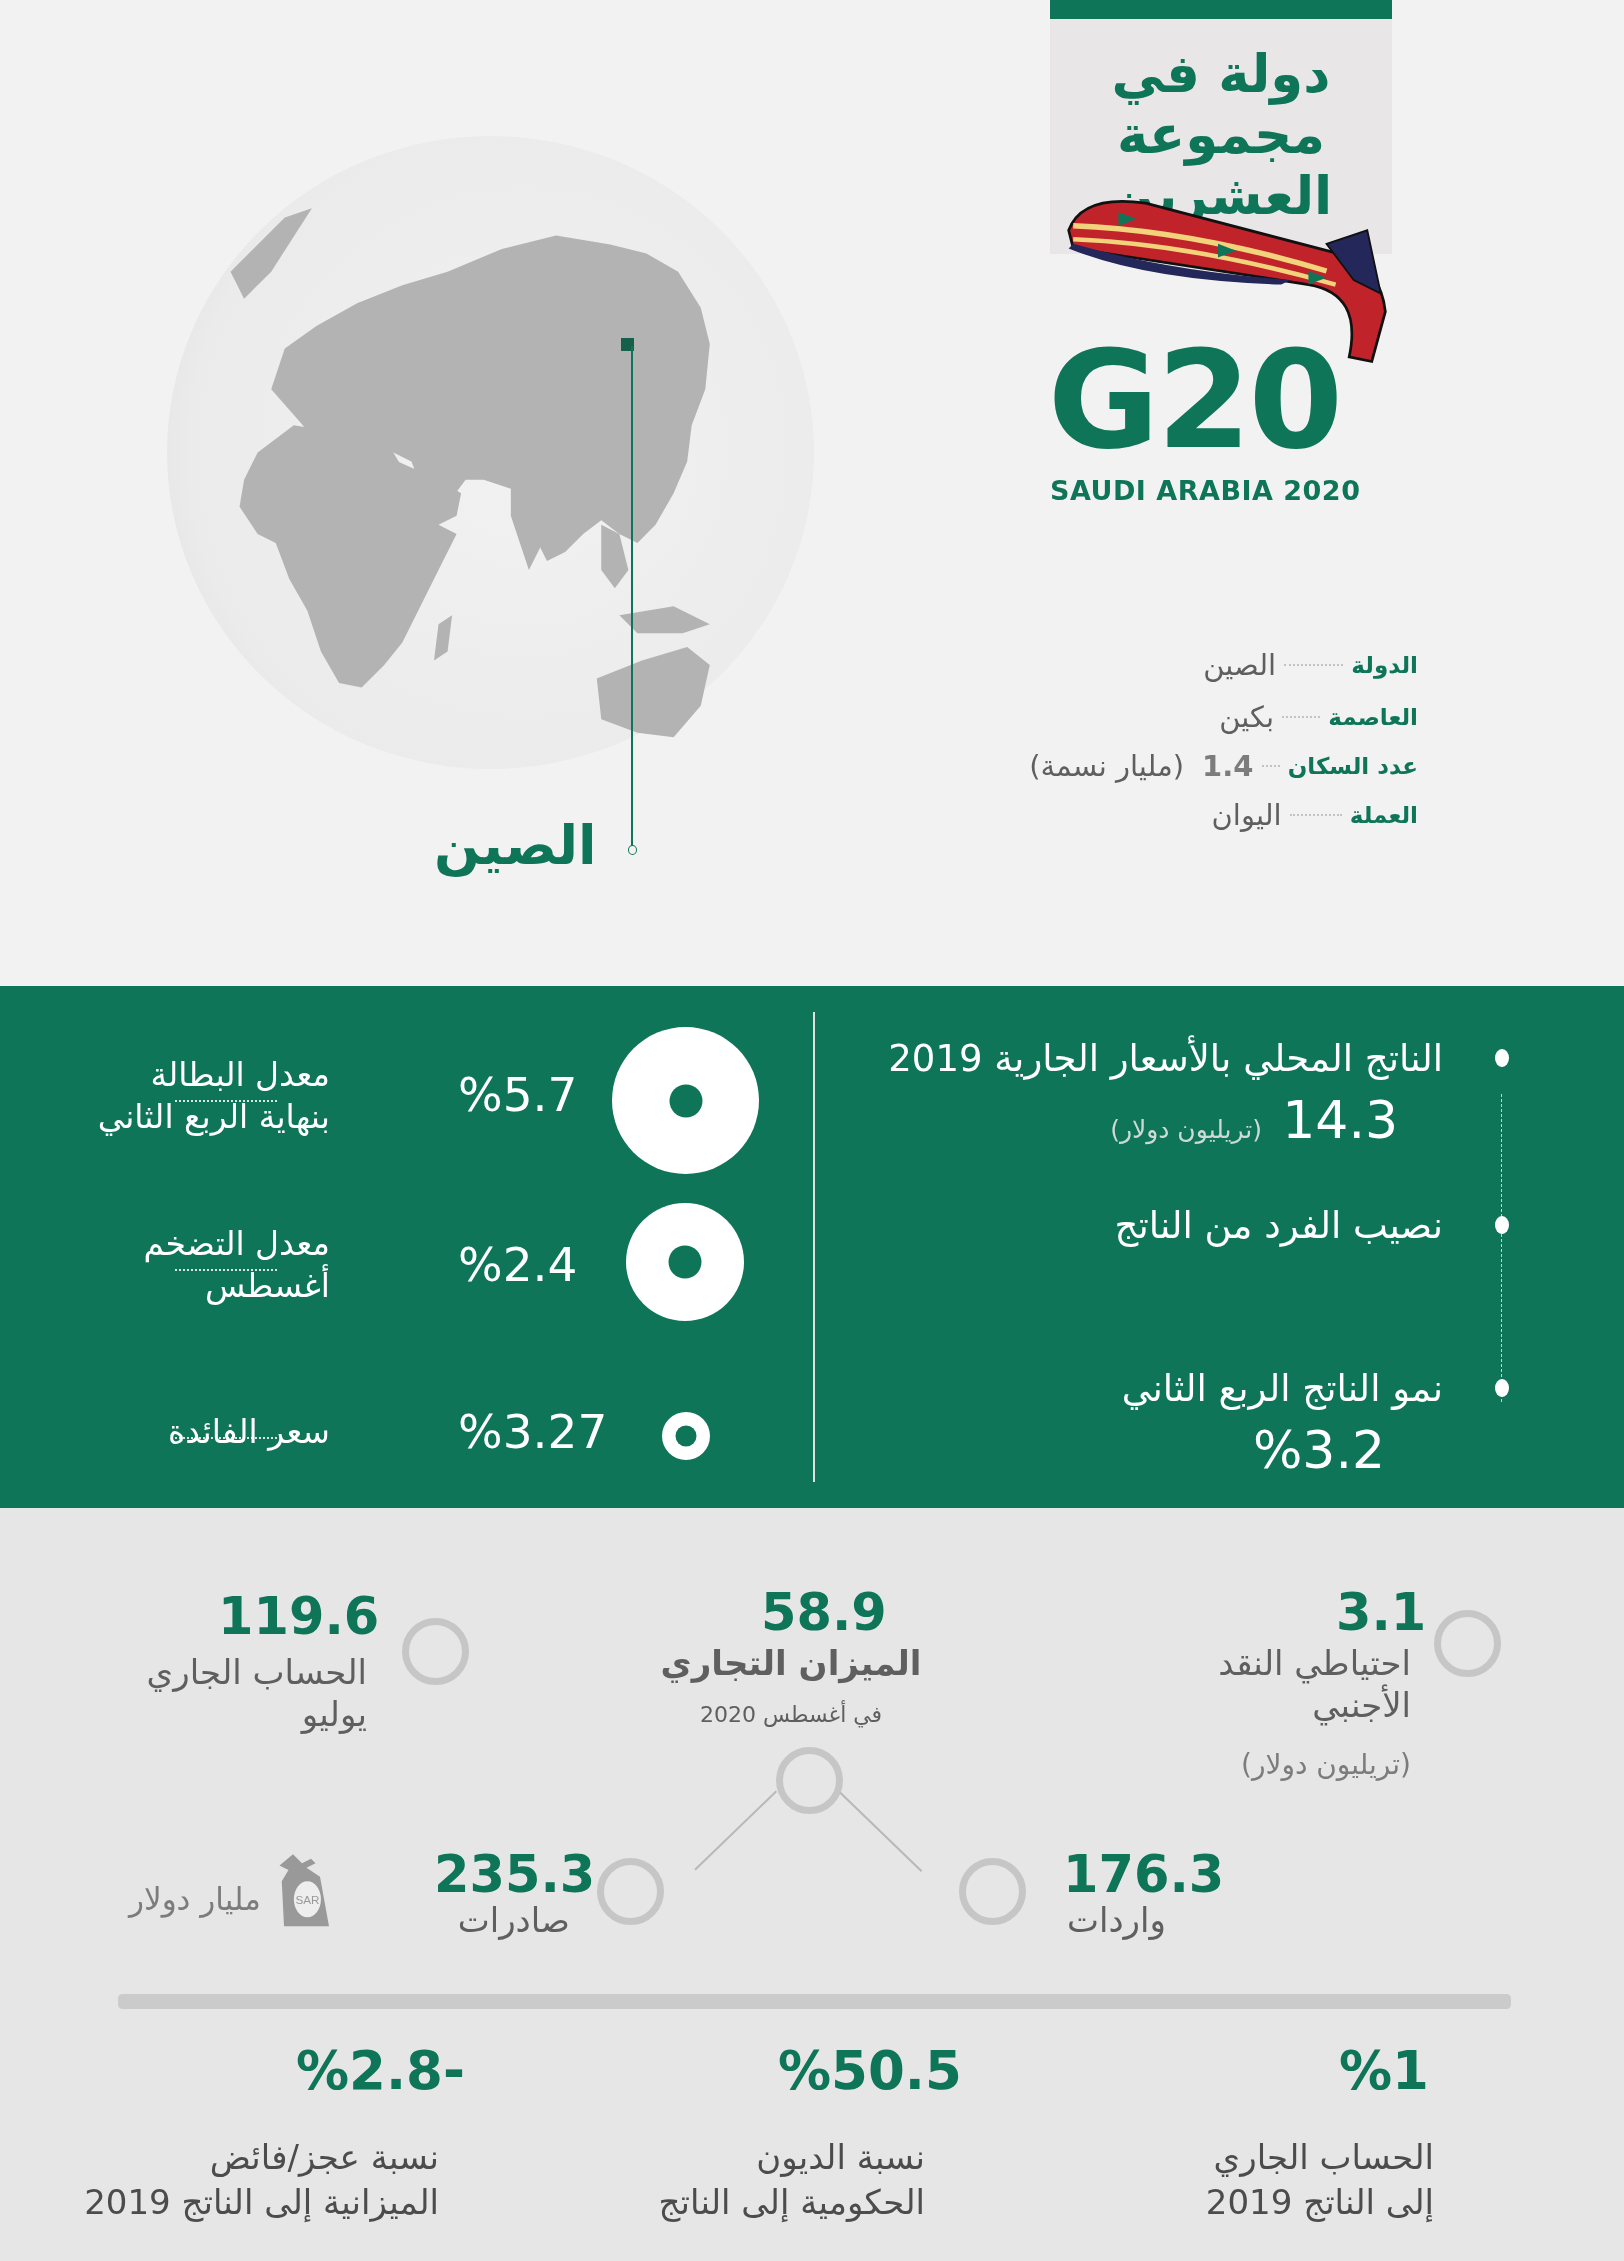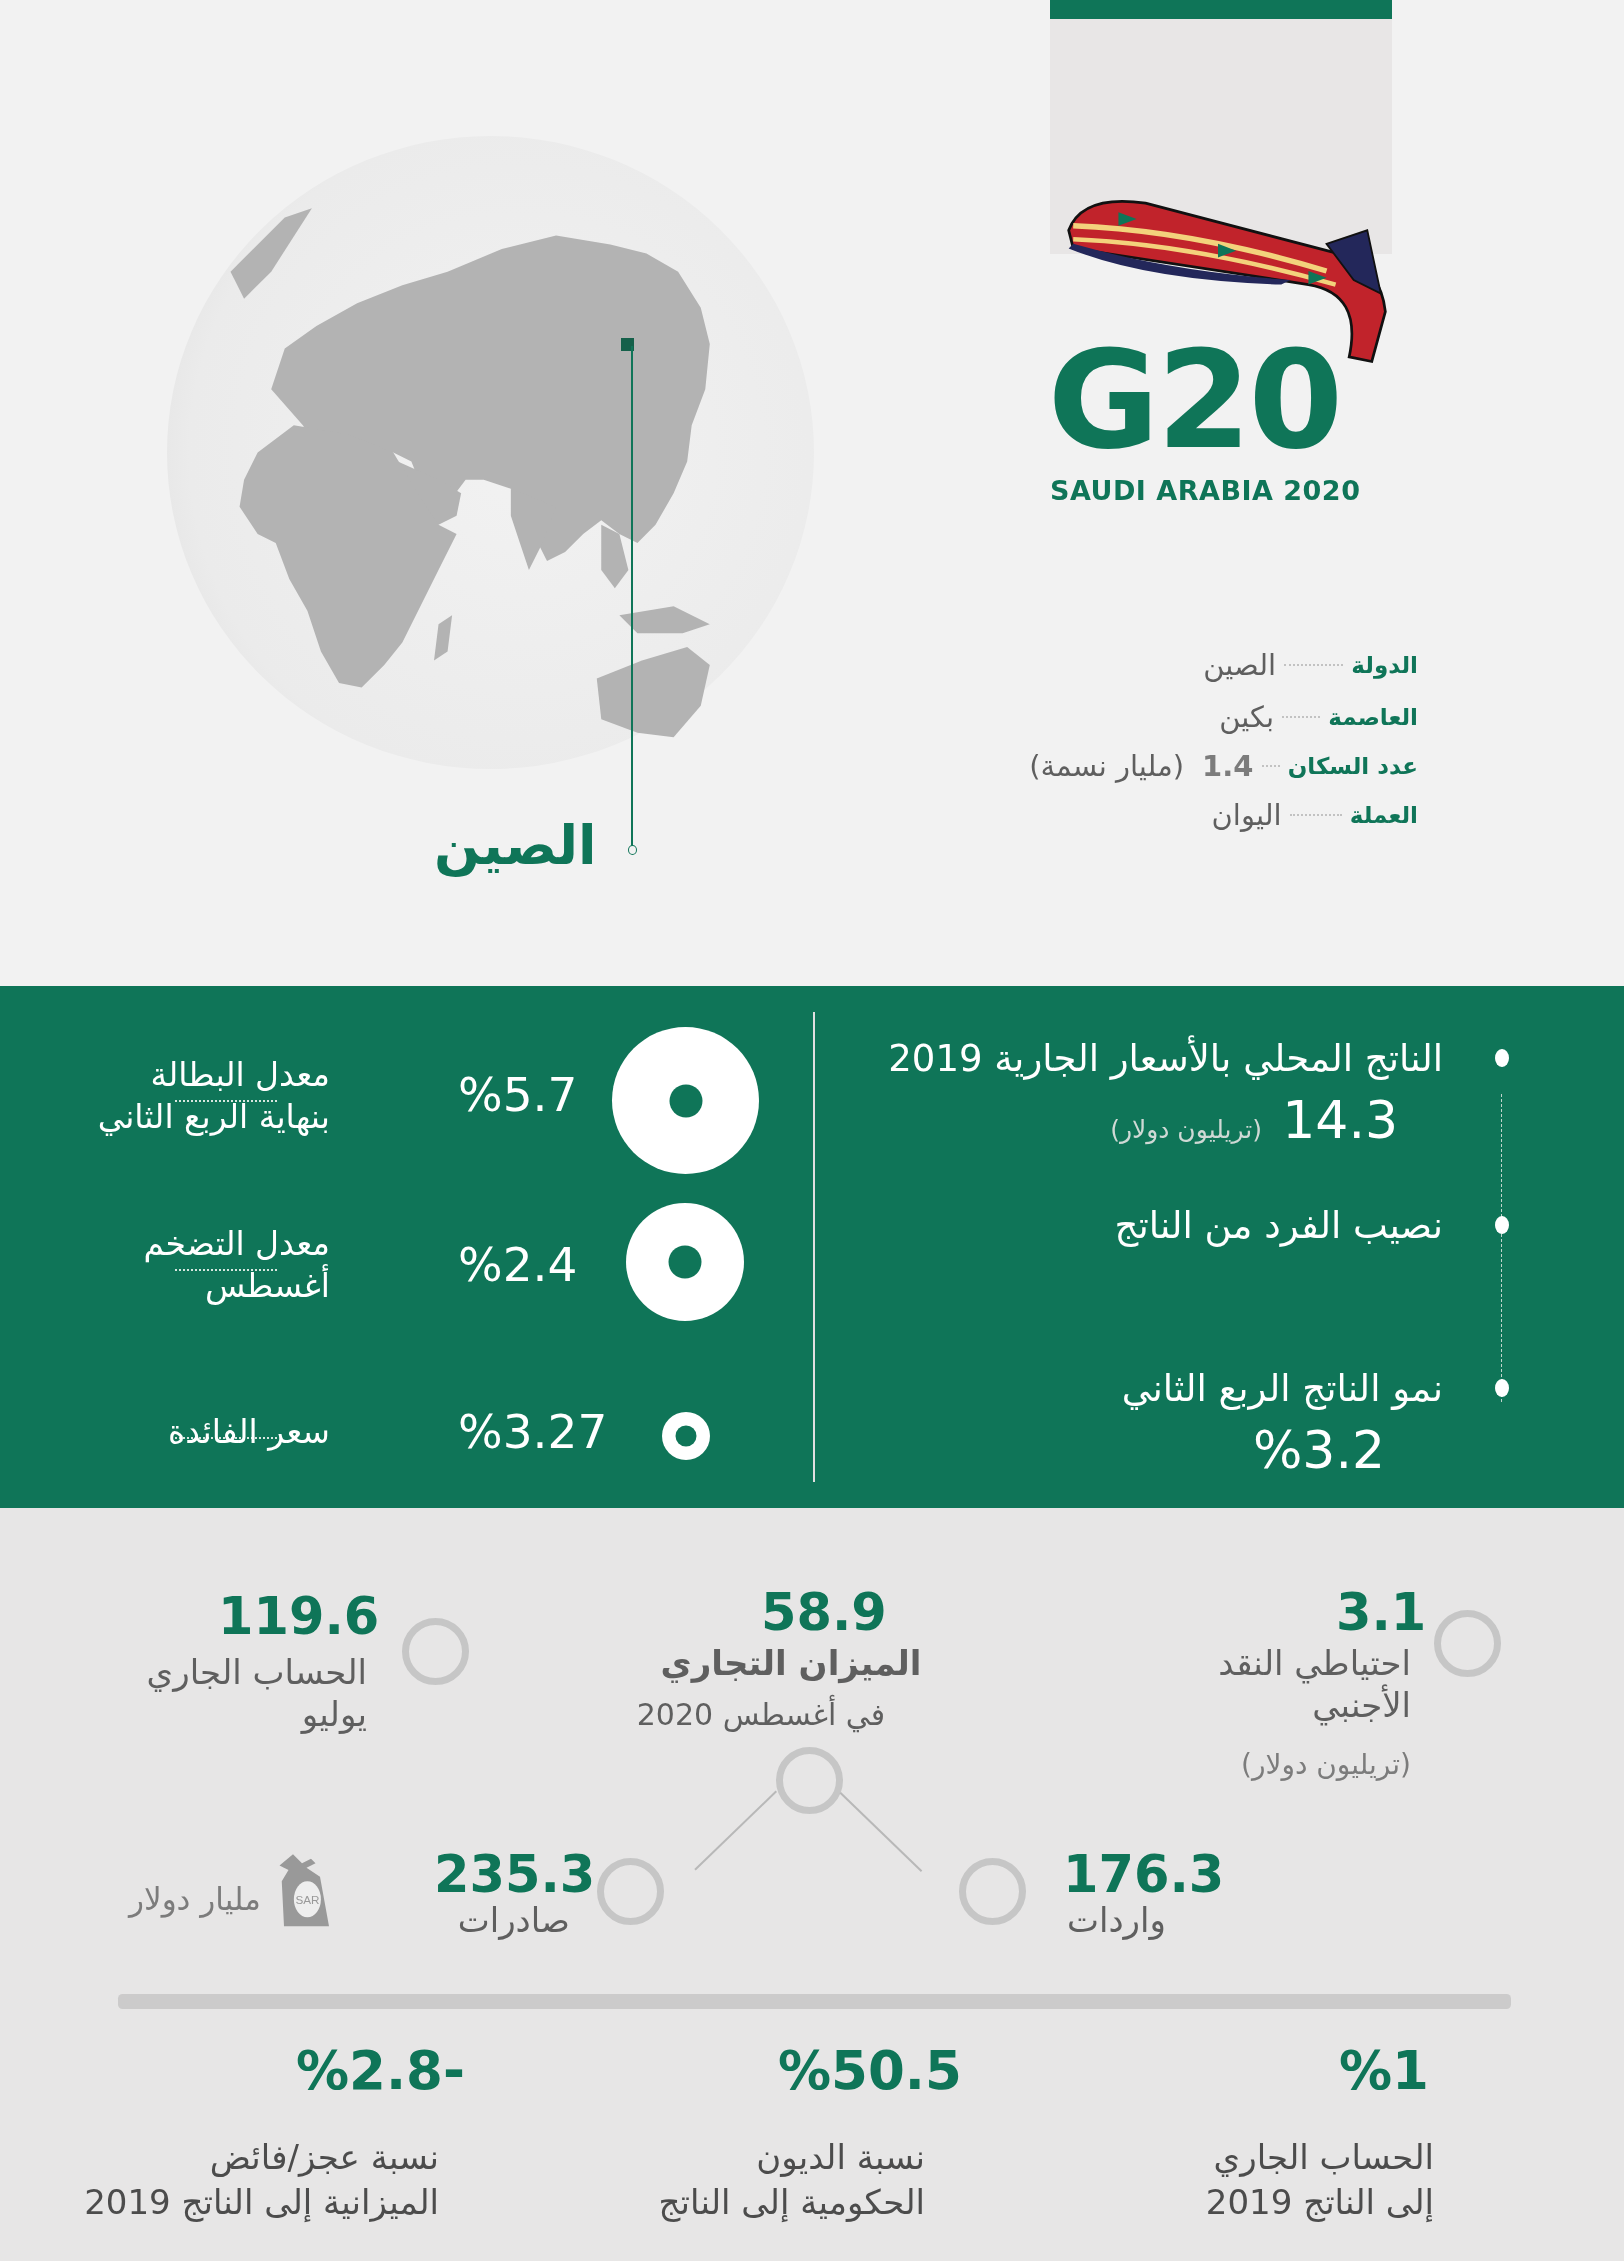--- a/index.html
+++ b/index.html
@@ -91,20 +91,24 @@
   </svg>
 </div>
 <div id="china-marker" class="abs"></div>
 <div id="china-line" class="abs"></div>
 <div id="china-dot" class="abs"></div>
 <div id="china-label" class="abs green">الصين</div>
 
 <div id="g20-panel" class="abs">
   <div id="g20-bar" class="abs"></div>
   <div id="g20-bg" class="abs"></div>
+  <div id="g20-title" class="abs green">
+    <div>دولة في</div>
+    <div>مجموعة العشرين</div>
+  </div>
   <svg class="abs" style="left:4.5px;top:176px" width="335" height="190" viewBox="0 0 740 420">
     <path d="M30 120 Q60 40 200 60 L620 170 Q720 200 730 300 L700 410 L650 400 Q680 260 560 240 L40 160 Z" fill="#c1232b" stroke="#111" stroke-width="6"></path>
     <path d="M40 110 Q300 120 600 210" stroke="#f3d27c" stroke-width="12" fill="none"></path>
     <path d="M40 140 Q300 150 620 240" stroke="#f3d27c" stroke-width="10" fill="none"></path>
     <path d="M30 160 Q200 230 500 240 L520 230 Q250 210 40 150 Z" fill="#23275a"></path>
     <path d="M600 150 L690 120 L720 260 L660 230 Z" fill="#23275a" stroke="#111" stroke-width="4"></path>
     <polygon points="140,80 180,95 140,110" fill="#0f7558"></polygon>
     <polygon points="360,150 400,165 360,180" fill="#0f7558"></polygon>
     <polygon points="560,210 600,225 560,240" fill="#0f7558"></polygon>
   </svg>
@@ -193,21 +197,21 @@
 <div class="gnum" style="left:1336px;top:1583px">3.1</div>
 <div class="gring" style="left:1434px;top:1610px;width:67px;height:67px"></div>
 <div class="glabel" style="right:213px;top:1642px">
   <div>احتياطي النقد</div>
   <div>الأجنبي</div>
 </div>
 <div class="gsub" style="right:213px;top:1748px">(تريليون دولار)</div>
 
 <div class="gnum" style="left:761px;top:1583px">58.9</div>
 <div class="glabel" style="left:642px;top:1642px;width:298px;text-align:center;font-weight:bold">الميزان التجاري</div>
-<div class="glabel" style="left:612px;top:1694px;width:298px;text-align:center;font-size:30px">في أغسطس 2020</div>
+<div class="glabel" style="left:642px;top:1694px;width:298px;text-align:center;font-size:22px">في أغسطس 2020</div>
 <div class="gring" style="left:776px;top:1747px;width:67px;height:67px"></div>
 
 <div class="conn" style="left:777px;top:1792px;width:113px;transform:rotate(136deg)"></div>
 <div class="conn" style="left:841px;top:1792px;width:113px;transform:rotate(44deg)"></div>
 
 <div class="gnum" style="left:218px;top:1587px">119.6</div>
 <div class="gring" style="left:402px;top:1618px;width:67px;height:67px"></div>
 <div class="glabel" style="right:1257px;top:1651px">
   <div>الحساب الجاري</div>
   <div>يوليو</div>

